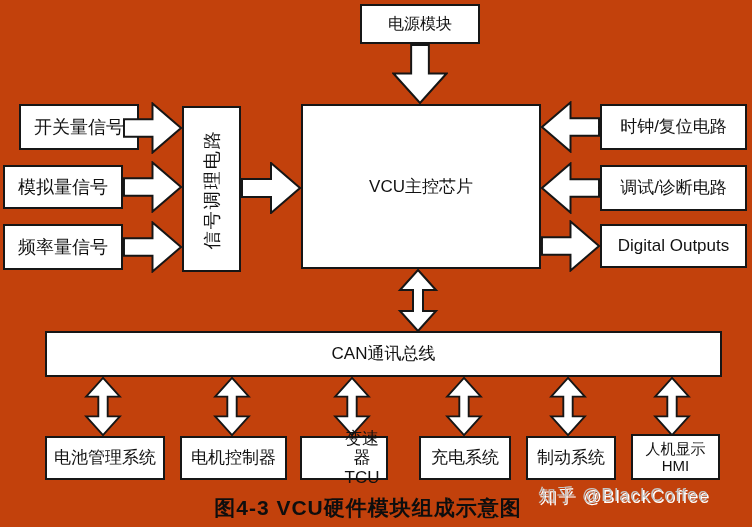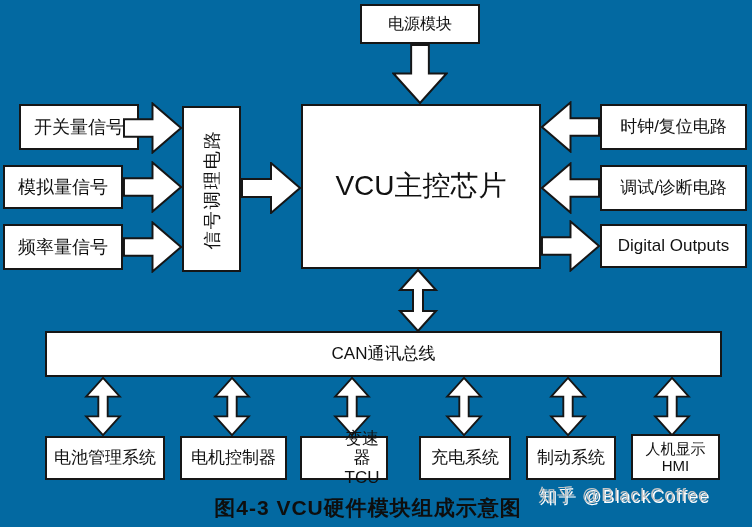--- a/index.html
+++ b/index.html
@@ -1,38 +1,38 @@
 <!DOCTYPE html>
 <html><head>
 <meta charset="utf-8">
 <style>
   html,body{margin:0;padding:0;background:#ffffff;}
   .canvas{
     position:relative;
     width:752px;height:527px;
-    background:#0369a1;
+    background:#c2410c;
     font-family:"Liberation Sans","DejaVu Sans",sans-serif;
     color:#111;
     overflow:hidden;
   }
   .box{
     position:absolute;
     box-sizing:border-box;
     border:2px solid #161616;
     background:#fff;
     display:flex;
     align-items:center;
     justify-content:center;
     text-align:center;
     line-height:1.15;
   }
   .fs16{font-size:16px;}
   .fs17{font-size:17px;}
   .fs18{font-size:18px;}
-  .fs22{font-size:28px;}
+  .fs22{font-size:17px;}
   .vert-label{
     transform:rotate(-90deg);
     white-space:nowrap;
     font-size:18px;
     letter-spacing:2px;
   }
   .arrow{position:absolute;display:block;}
   .caption{
     position:absolute;
     left:0;right:16px;top:494px;

